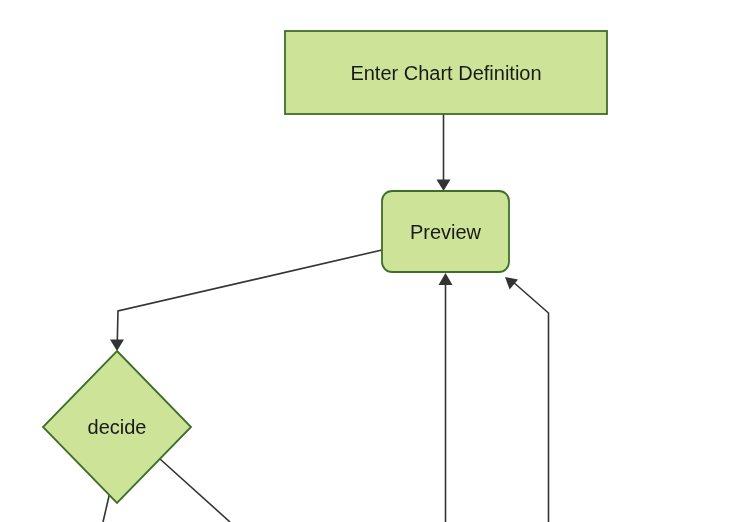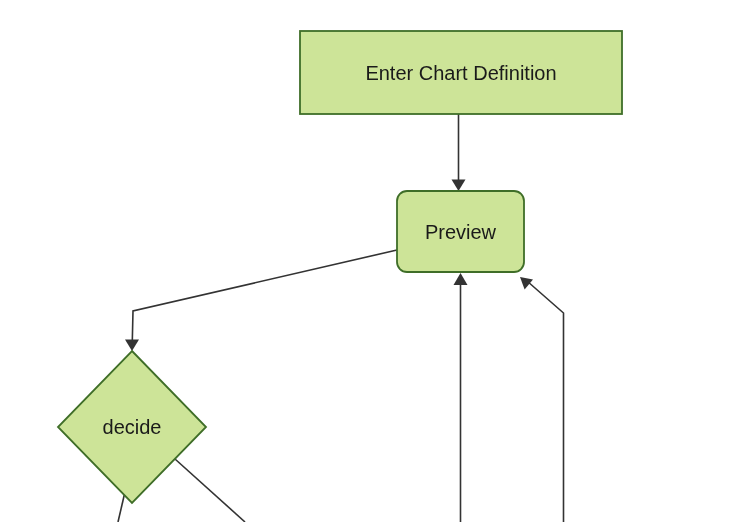--- a/index.html
+++ b/index.html
@@ -7,21 +7,20 @@
     padding: 0;
     background: #ffffff;
   }
   .canvas {
     position: relative;
     width: 661px;
     height: 522px;
     background: #ffffff;
     overflow: hidden;
     font-family: "Liberation Sans", "DejaVu Sans", sans-serif;
-    padding-left: 15px;
   }
   svg { display: block; }
   .edge {
     fill: none;
     stroke: #333333;
     stroke-width: 1.6;
   }
   .arrowhead {
     fill: #333333;
     stroke: none;

